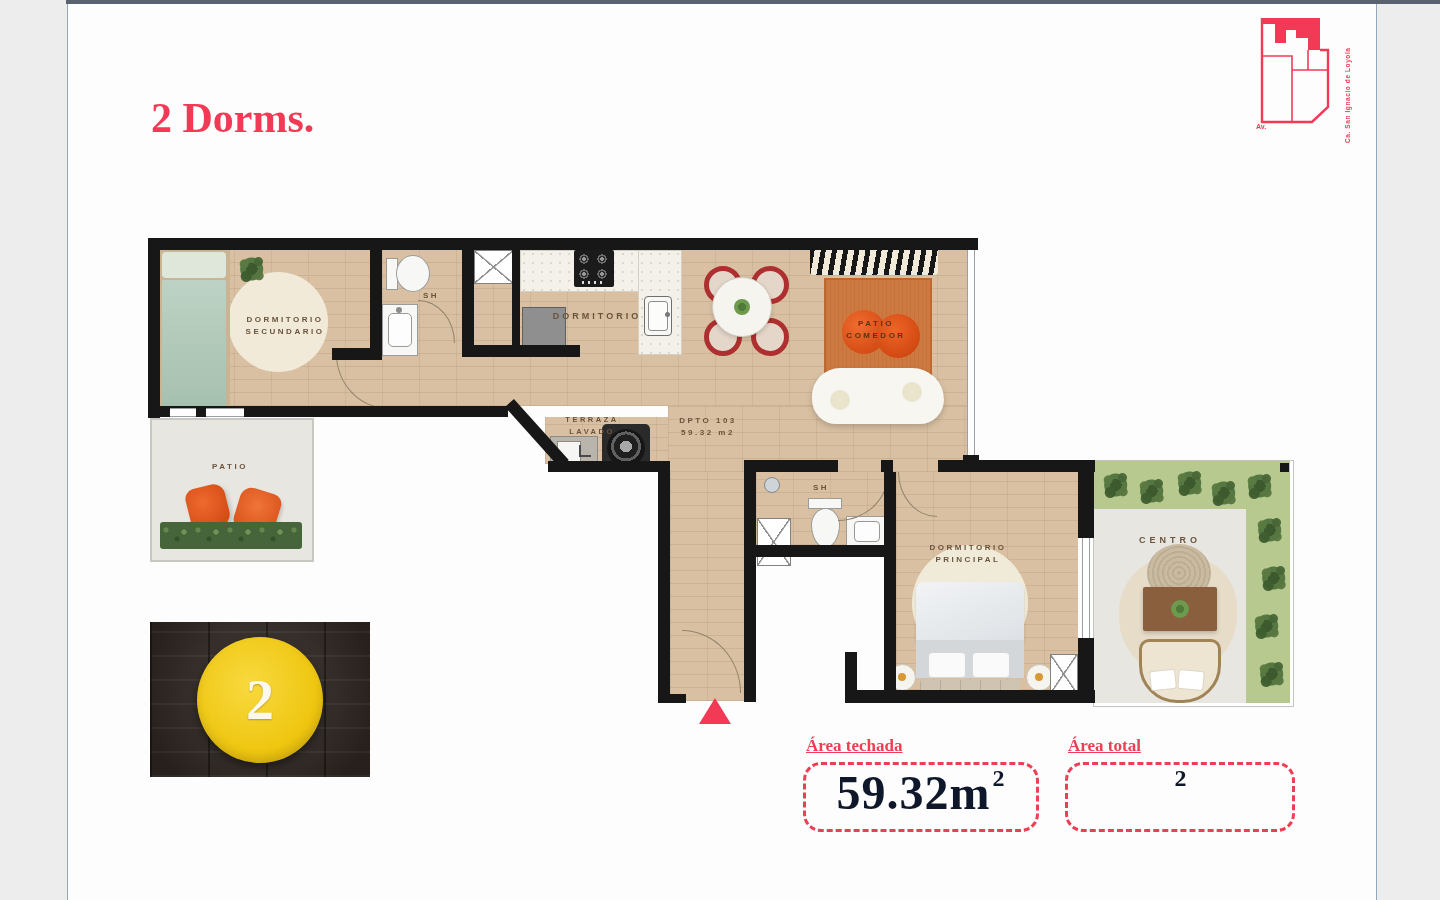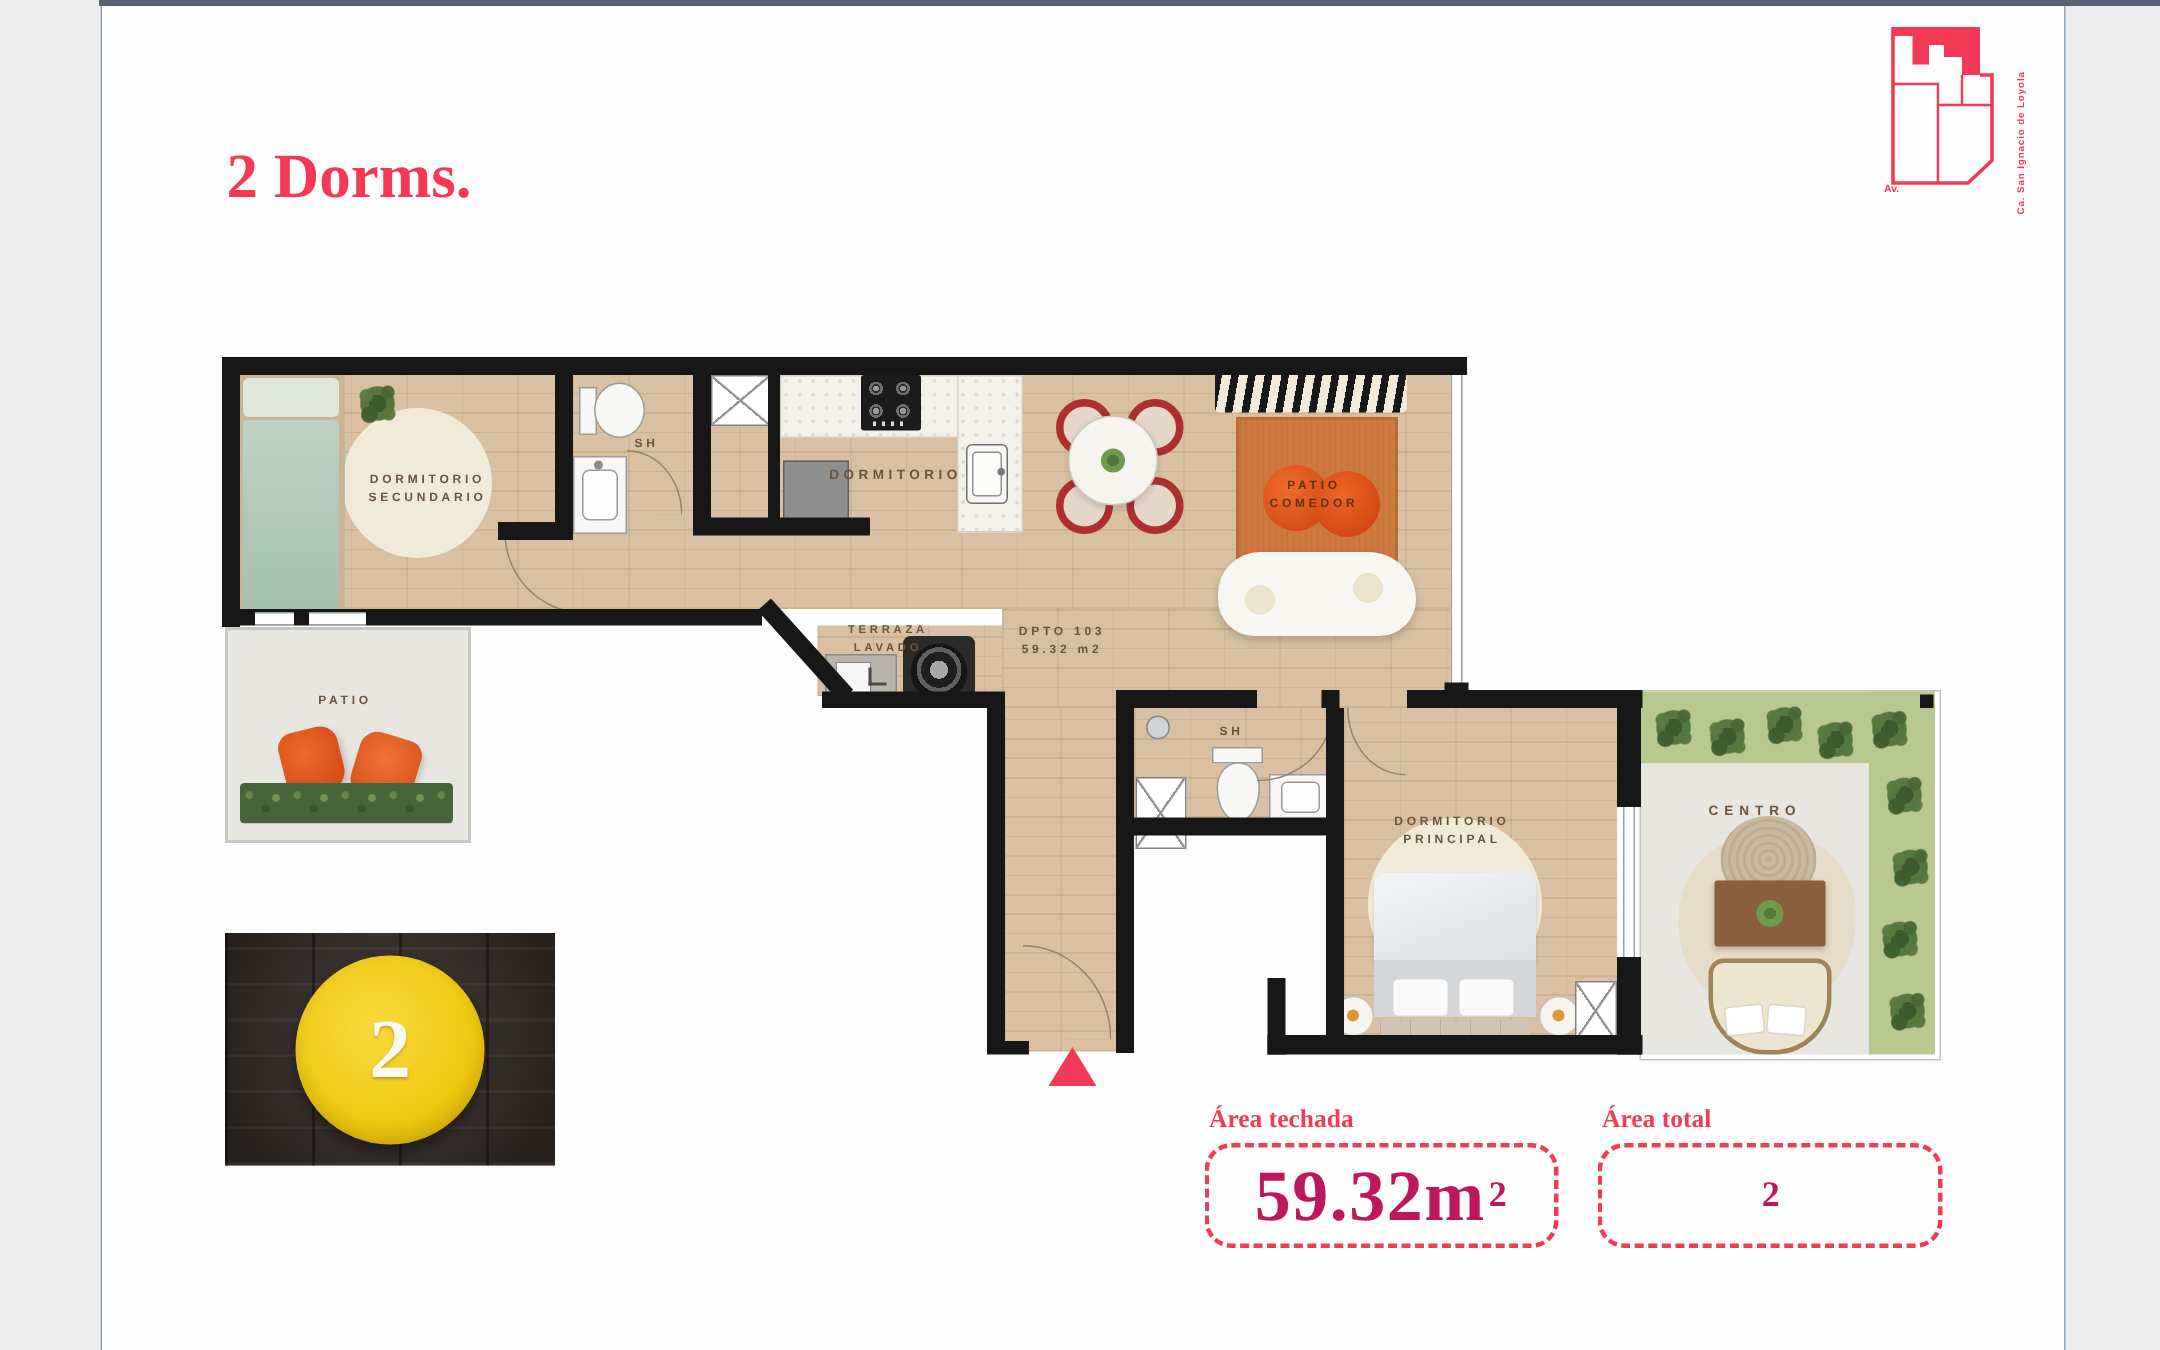--- a/index.html
+++ b/index.html
@@ -38,23 +38,23 @@
      radial-gradient(circle at 52% 50%, #3c5a2e 0 6px, #557741 6px 11px, rgba(0,0,0,0) 12px);}
   .grass{position:absolute;background:#b7c98f;}
   .hedge{position:absolute;background:#47653a;border-radius:3px;z-index:5;
      background-image:
        radial-gradient(circle at 6px 8px,#64874c 2.2px,rgba(0,0,0,0) 3px),
        radial-gradient(circle at 17px 17px,#36522c 2.2px,rgba(0,0,0,0) 3px),
        radial-gradient(circle at 27px 6px,#70945602 2px,rgba(0,0,0,0) 3px),
        radial-gradient(circle at 24px 10px,#6f9355 2.2px,rgba(0,0,0,0) 3px);
      background-size:32px 24px;}
   
-  .area-label{position:absolute;font:700 17px "Liberation Serif",serif;color:#ee3e53;}
+  .area-label{position:absolute;font:700 17px "Liberation Serif",serif;color:#ee3e53;text-decoration:underline;}
   .area-box{position:absolute;border:3px dashed #ee3e53;border-radius:18px;display:flex;
-            align-items:center;justify-content:center;color:#be185d;
+            justify-content:center;color:#0f172a;
             font:700 48px "Liberation Serif",serif;letter-spacing:1px;}
   .area-box sup{font-size:24px;vertical-align:12px;margin-left:2px;}
   
   .photo{position:absolute;left:150px;top:622px;width:220px;height:155px;overflow:hidden;background:#342b27;
      background-image:
        repeating-linear-gradient(90deg, rgba(0,0,0,.38) 0 2px, rgba(0,0,0,0) 2px 58px),
        repeating-linear-gradient(0deg, rgba(255,255,255,.05) 0 2px, rgba(0,0,0,0) 2px 24px),
        radial-gradient(circle at 50% 45%, rgba(255,255,255,.10), rgba(0,0,0,.25) 85%);}
   .plate{position:absolute;left:47px;top:15px;width:126px;height:126px;border-radius:50%;
      background:radial-gradient(circle at 42% 38%, #f8d93f, #efc711 62%, #d9ae09 95%);

